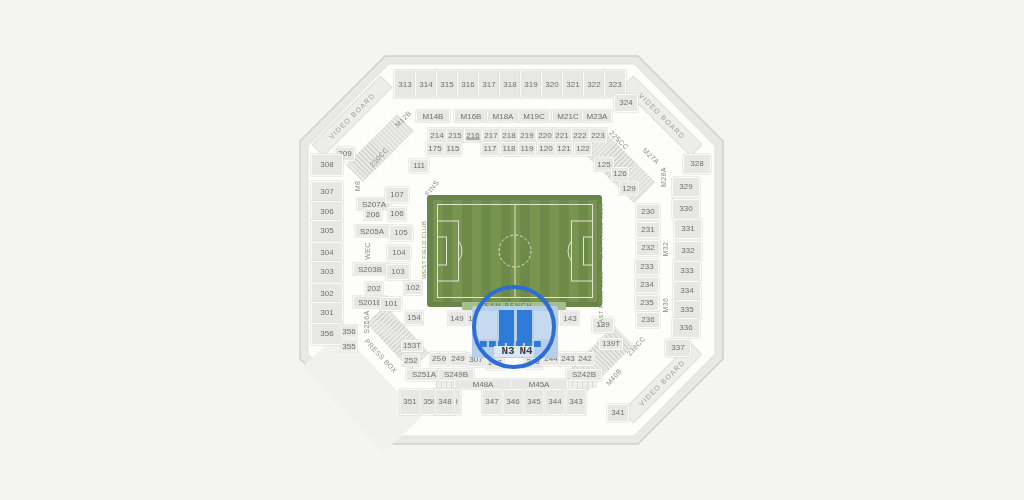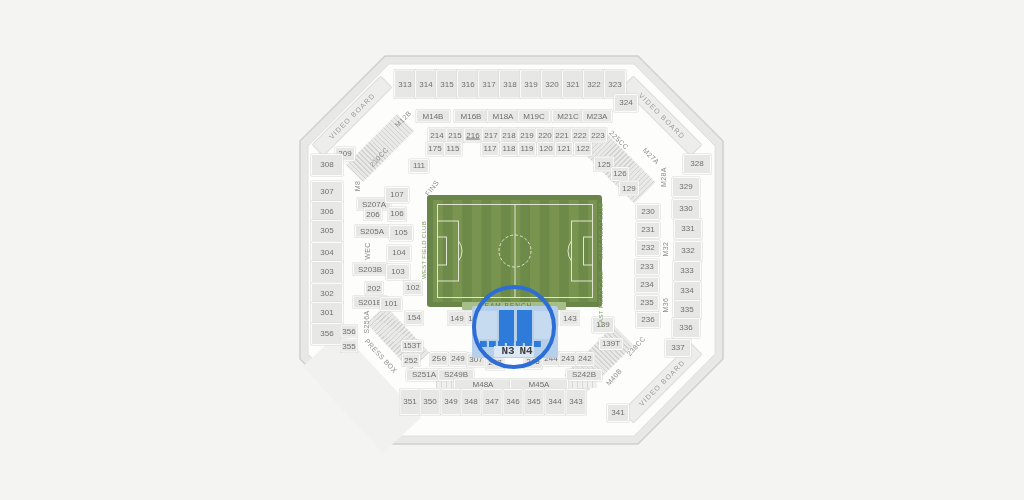--- a/index.html
+++ b/index.html
@@ -387,21 +387,21 @@
       </div>
       <div class="sec" style="left: 410px; top: 402px; width: 19px; height: 24px; transform: translate(-50%, -50%);">
         <span>351</span>
       </div>
       <div class="sec" style="left: 430px; top: 402px; width: 19px; height: 24px; transform: translate(-50%, -50%);">
         <span>350</span>
       </div>
       <div class="sec" style="left: 451px; top: 402px; width: 19px; height: 24px; transform: translate(-50%, -50%);">
         <span>349</span>
       </div>
-      <div class="sec" style="left: 471px; top: 402px; width: 19px; height: 24px; transform: translate(-50%, -50%);">
+      <div class="sec" style="left: 445px; top: 402px; width: 19px; height: 24px; transform: translate(-50%, -50%);">
         <span>348</span>
       </div>
       <div class="sec" style="left: 492px; top: 402px; width: 19px; height: 24px; transform: translate(-50%, -50%);">
         <span>347</span>
       </div>
       <div class="sec" style="left: 513px; top: 402px; width: 19px; height: 24px; transform: translate(-50%, -50%);">
         <span>346</span>
       </div>
       <div class="sec" style="left: 534px; top: 402px; width: 19px; height: 24px; transform: translate(-50%, -50%);">
         <span>345</span>

